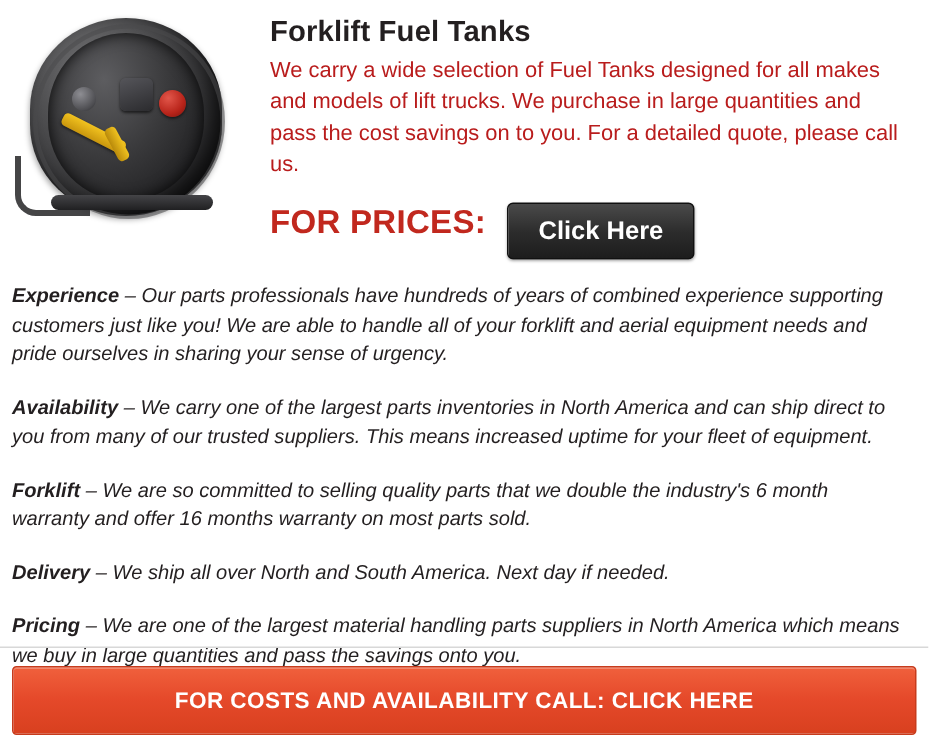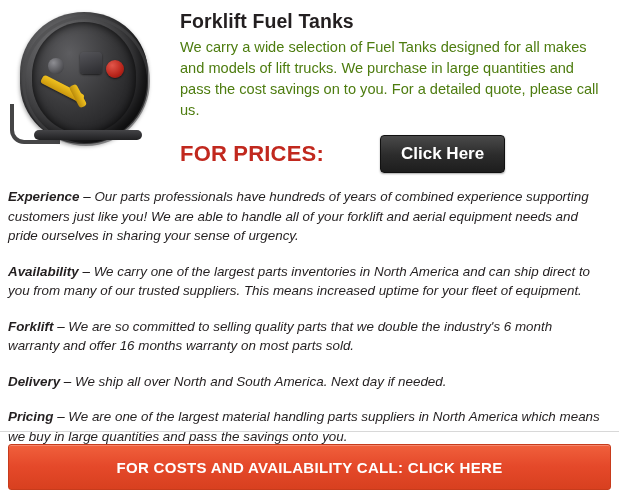--- a/index.html
+++ b/index.html
@@ -146,29 +146,27 @@
   h1.title {
     margin: 0 0 4px 0;
     font-size: 19.5px;
     font-weight: bold;
     color: #231f20;
     letter-spacing: .1px;
   }
   .lead {
     font-size: 14.6px;
     line-height: 21px;
-    color: #4d7c0f;
+    color: #b91c1c;
     margin: 0;
   }
 
   .prices-row {
     display: flex;
-    align-items: center;
     margin-top: 14px;
-    gap: 42px;
   }
   .prices-label {
     font-size: 22px;
     font-weight: bold;
     color: #c1281e;
     letter-spacing: .2px;
     margin-right: 14px;
     white-space: nowrap;
   }
   .click-btn {

